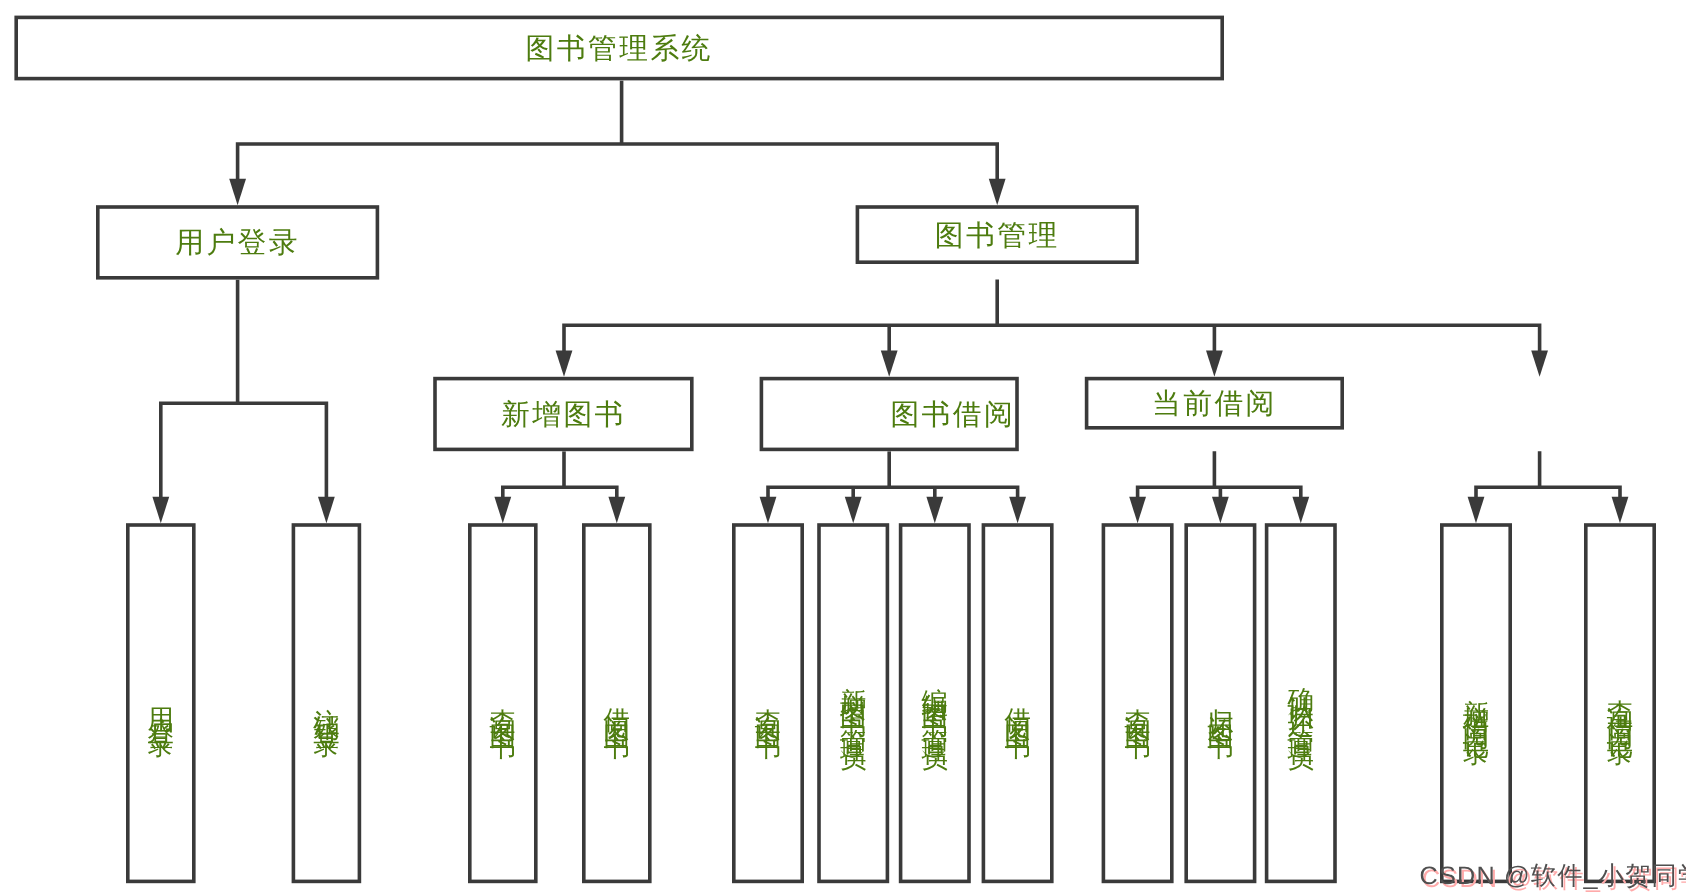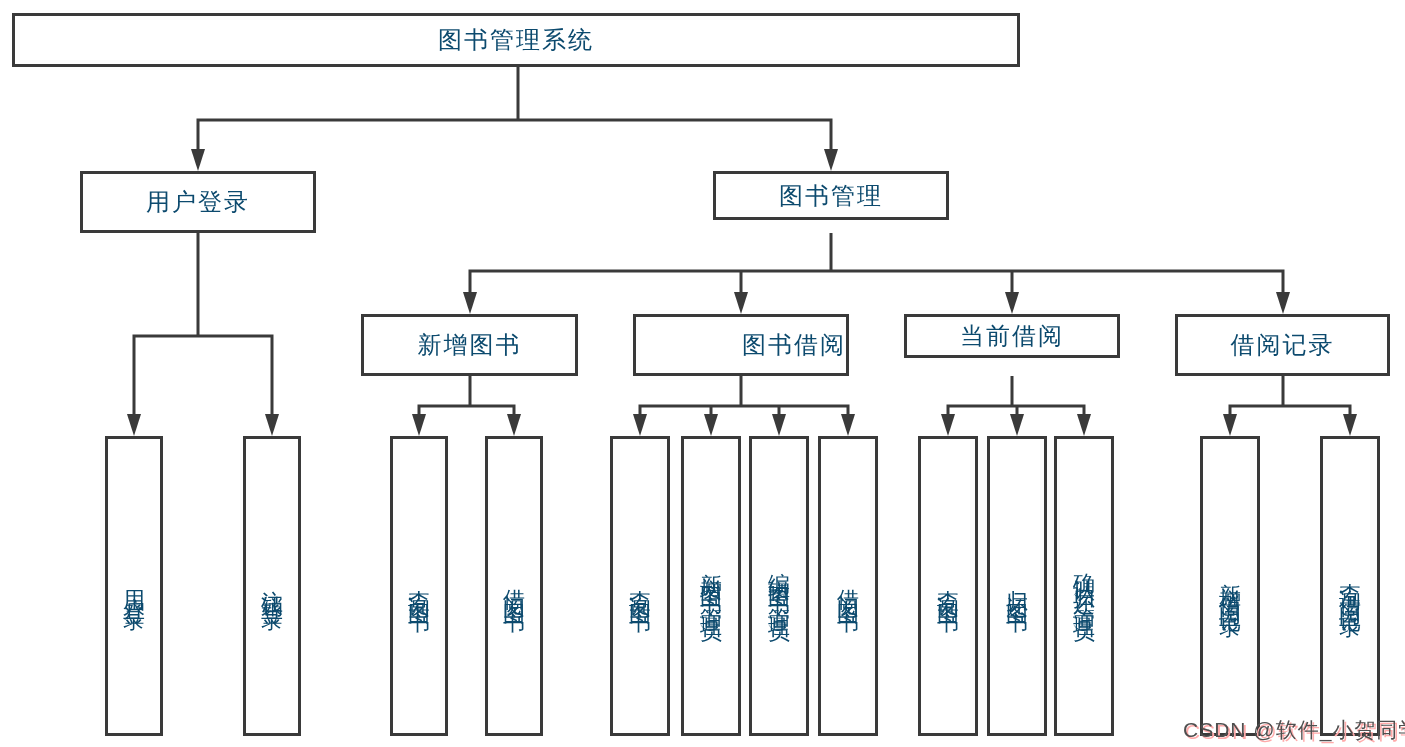--- a/index.html
+++ b/index.html
@@ -17,21 +17,21 @@
     pointer-events: none;
   }
   .box {
     position: absolute;
     box-sizing: border-box;
     border: 3px solid #3a3a3a;
     background: #ffffff;
     display: flex;
     align-items: center;
     justify-content: center;
-    color: #0c4a6e;
+    color: #4d7c0f;
   }
   .hbox .label {
     font-size: 24px;
     letter-spacing: 2px;
     white-space: nowrap;
   }
   .vbox .label {
     writing-mode: vertical-rl;
     text-orientation: mixed;
     font-size: 22px;
@@ -114,23 +114,20 @@
 
   <div class="box hbox" style="left:361px; top:314px; width:217px; height:62px;">
     <span class="label">新增图书</span>
   </div>
   <div class="box hbox" style="left:633px; top:314px; width:216px; height:62px;justify-content:flex-end;">
     <span class="label">图书借阅</span>
   </div>
   <div class="box hbox" style="left:904px; top:314px; width:216px; height:44px;">
     <span class="label">当前借阅</span>
   </div>
-  <div class="box hbox" style="left:1175px; top:314px; width:215px; height:62px;">
-    <span class="label">借阅记录</span>
-  </div>
 
   <div class="box vbox" style="left:105px; top:436px; width:58px; height:300px;">
     <span class="label">用户登录</span>
   </div>
   <div class="box vbox" style="left:243px; top:436px; width:58px; height:300px;">
     <span class="label">注销登录</span>
   </div>
 
   <div class="box vbox" style="left:390px; top:436px; width:58px; height:300px;">
     <span class="label">查询图书</span>

